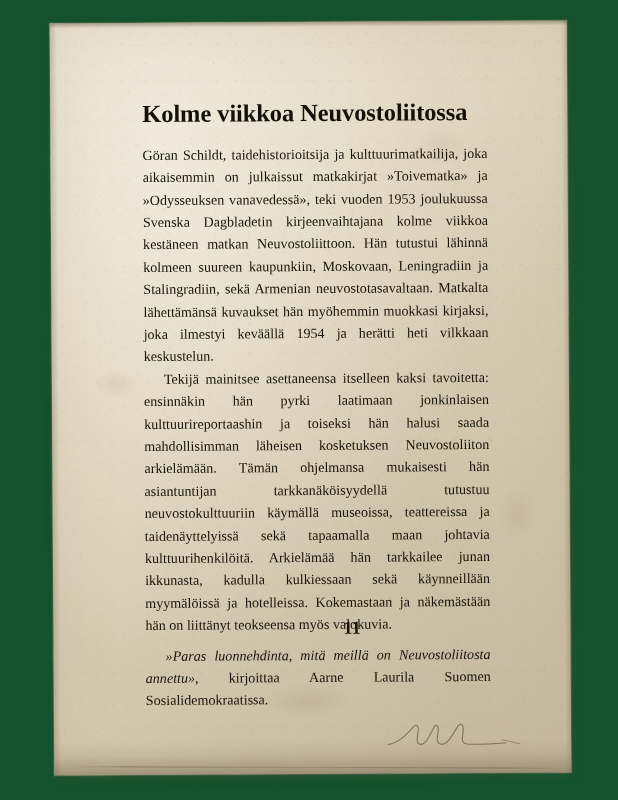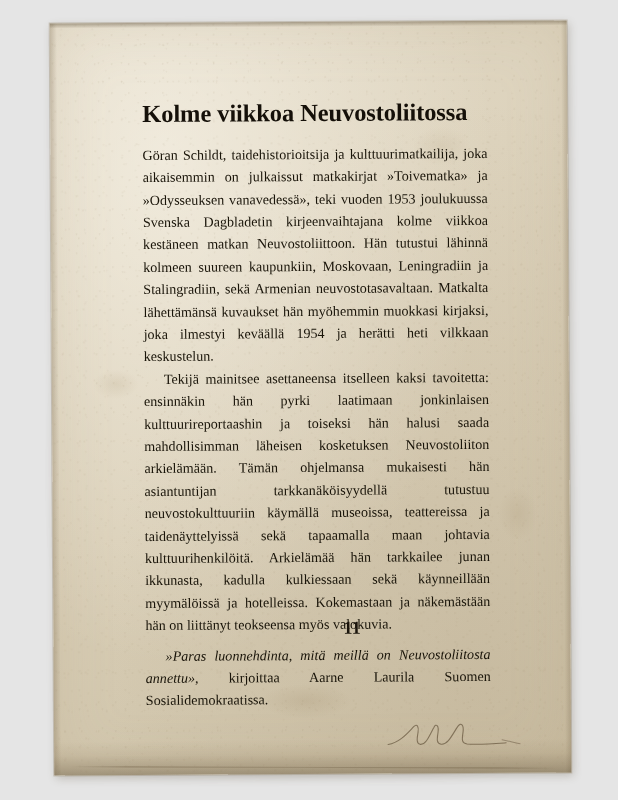--- a/index.html
+++ b/index.html
@@ -11,21 +11,21 @@
     width: 618px;
     height: 800px;
     overflow: hidden;
     font-family: "Liberation Serif", serif;
   }
 
   #scan {
     position: relative;
     width: 618px;
     height: 800px;
-    background: #e5e5e5;
+    background: #14532d;
   }
 
   
   .sheet-shadow {
     position: absolute;
     left: 48px;
     top: 24px;
     width: 524px;
     height: 752px;
     background: radial-gradient(ellipse at 50% 60%, rgba(120,105,85,0.20), rgba(120,105,85,0.0) 72%);

